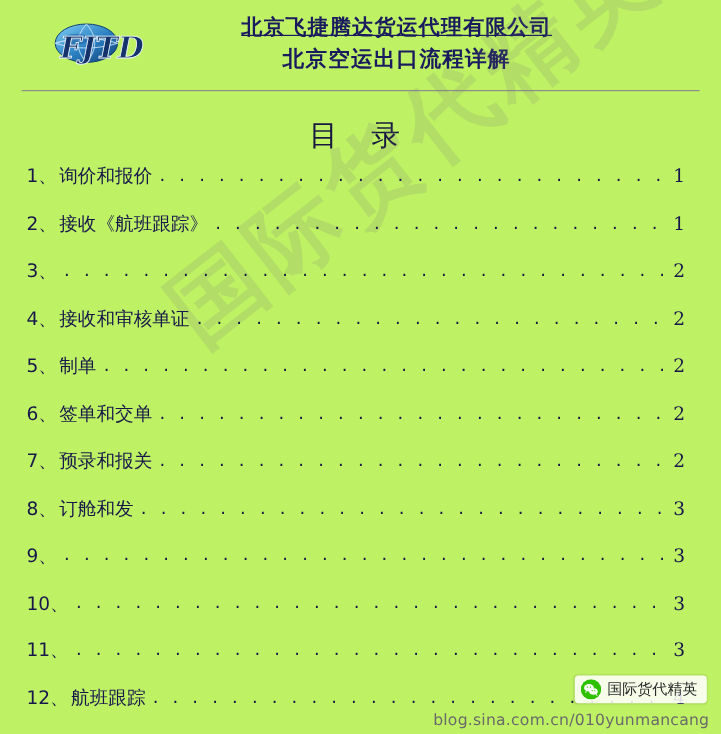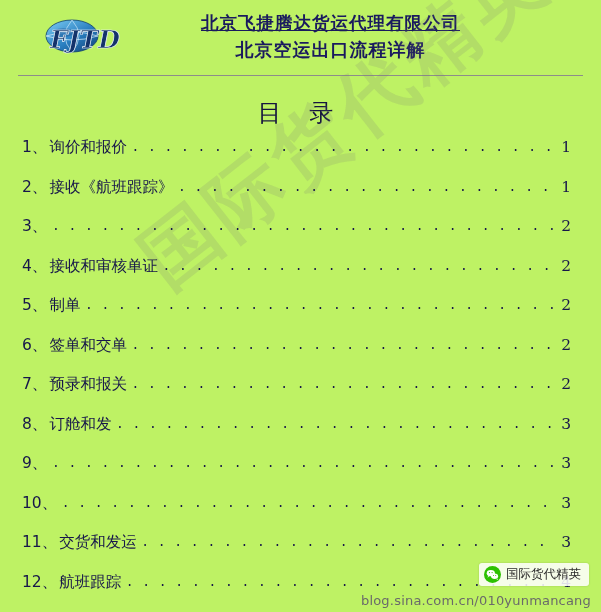--- a/index.html
+++ b/index.html
@@ -253,21 +253,20 @@
     </div>
 
     <div class="toc-row">
       <span class="toc-num">10、</span>
       <span class="toc-dots">. . . . . . . . . . . . . . . . . . . . . . . . . . . . . . . . . . . . . . . . . . . . . . . . . . . .</span>
       <span class="toc-page">3</span>
     </div>
 
     <div class="toc-row">
       <span class="toc-num">11、</span>
-      <span class="toc-label">交货和发运</span>
       <span class="toc-dots">. . . . . . . . . . . . . . . . . . . . . . . . . . . . . . . . . . . . . . . . . . . . . . . . . . . .</span>
       <span class="toc-page">3</span>
     </div>
 
     <div class="toc-row">
       <span class="toc-num">12、</span>
       <span class="toc-label">航班跟踪</span>
       <span class="toc-dots">. . . . . . . . . . . . . . . . . . . . . . . . . . . . . . . . . . . . . . . . . . . . . . . . . . . .</span>
       <span class="toc-page">4</span>
     </div>

